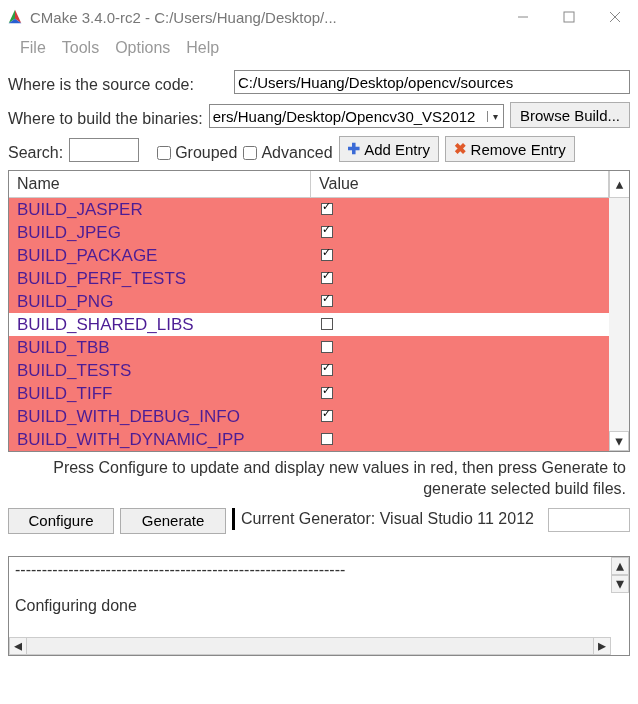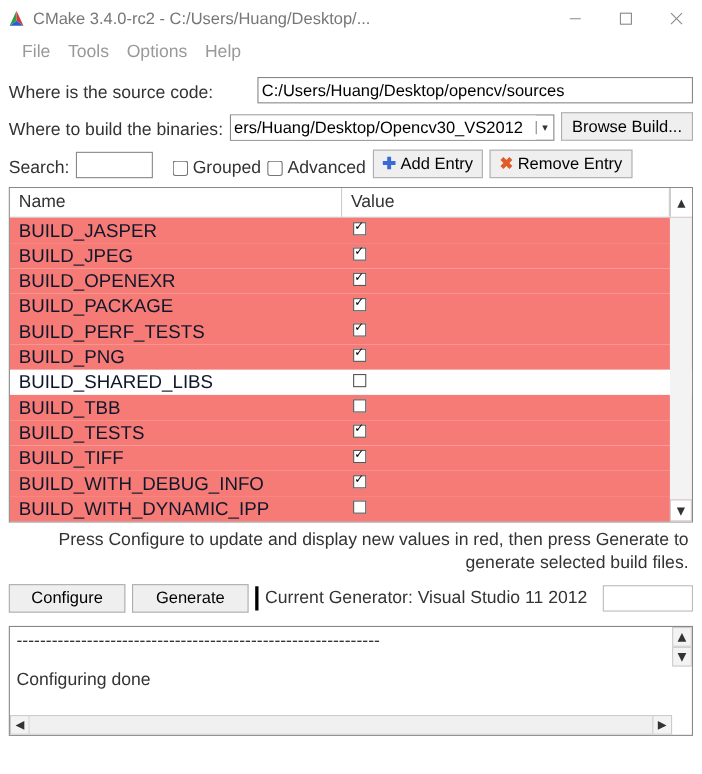--- a/index.html
+++ b/index.html
@@ -34,32 +34,32 @@
 
 .table-wrap { border: 1px solid #888; margin-top: 4px; }
 .table-head { display: flex; background: #fff; border-bottom: 1px solid #ccc; }
 .table-head .col { padding: 4px 8px; font-size: 16px; border-right: 1px solid #ccc; }
 .table-head .col-name { width: 302px; }
 .table-head .col-value { flex: 1; }
 .table-head .scrollup { width: 20px; display:flex; align-items:center; justify-content:center; border-left:1px solid #ccc;}
 .table-body { position: relative; }
 .table-row { display: flex; align-items: center; height: 23px; }
 .table-row.red { background: #f67a76; }
-.table-row .cell-name { width: 302px; padding-left: 8px; font-size: 17px; color: #0f172a; }
+.table-row .cell-name { width: 302px; padding-left: 8px; font-size: 17px; color: #4c1d95; }
 .table-row .cell-value { flex: 1; padding-left: 10px; }
 .table-row input[type=checkbox] { appearance: none; width: 12px; height: 12px; border: 1px solid #555; background: #fff; position: relative; }
 .table-row input[type=checkbox]:checked::after { content: "✓"; position: absolute; top: -4px; left: 0; font-size: 11px; color: #000; }
 .scrolldown { position:absolute; right:0; bottom:0; width:20px; height:20px; display:flex; align-items:center; justify-content:center; background:#fff; border:1px solid #ccc;}
 .scrolltrack { position:absolute; right:0; top:0; width:20px; bottom:20px; background:#f3f3f3; }
 
 
 .hint { text-align: right; font-size: 16px; color: #333; margin: 6px 4px 8px; line-height: 1.3; }
 
 
-.btnbar { display: flex; align-items: center; gap: 6px; margin-bottom: 12px; }
+.btnbar { display: flex; align-items: flex-start; gap: 6px; margin-bottom: 22px; }
 .btnbar .genlabel { font-size: 16px; border-left: 3px solid #000000; padding: 2px 6px; }
 .btnbar .spacer-box { flex:1; border:1px solid #bbb; height:24px; margin-left:2px;}
 
 
 .output-wrap { border: 1px solid #888; height: 100px; position: relative; font-family: "Consolas","Courier New",monospace; font-size: 16px; overflow:hidden;}
 .output-inner { padding: 4px 6px; white-space: pre; }
 .output-wrap .vscroll { position:absolute; right:0; top:0; width:18px; display:flex; flex-direction:column;}
 .output-wrap .vscroll .arr { height:18px; display:flex; align-items:center; justify-content:center; border:1px solid #ccc; background:#f3f3f3;}
 .output-wrap .hscroll { position:absolute; left:0; right:18px; bottom:0; height:18px; display:flex;}
 .output-wrap .hscroll .arr { width:18px; display:flex; align-items:center;justify-content:center; border:1px solid #ccc; background:#f3f3f3;}
@@ -151,24 +151,20 @@
     <div class="table-body" id="table-body">
       <div class="table-row red">
           <div class="cell-name">BUILD_JASPER</div>
           <div class="cell-value"><input type="checkbox" checked="" style=""></div>
         </div>
         <div class="table-row red">
           <div class="cell-name">BUILD_JPEG</div>
           <div class="cell-value"><input type="checkbox" checked="" style=""></div>
         </div>
         <div class="table-row red">
-          <div class="cell-name">BUILD_OPENEXR</div>
-          <div class="cell-value"><input type="checkbox" checked="" style=""></div>
-        </div>
-        <div class="table-row red">
           <div class="cell-name">BUILD_PACKAGE</div>
           <div class="cell-value"><input type="checkbox" checked="" style=""></div>
         </div>
         <div class="table-row red">
           <div class="cell-name">BUILD_PERF_TESTS</div>
           <div class="cell-value"><input type="checkbox" checked="" style=""></div>
         </div>
         <div class="table-row red">
           <div class="cell-name">BUILD_PNG</div>
           <div class="cell-value"><input type="checkbox" checked="" style=""></div>

